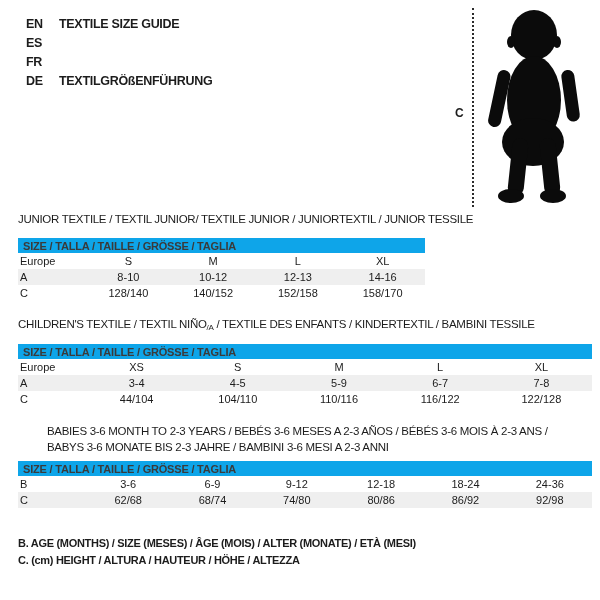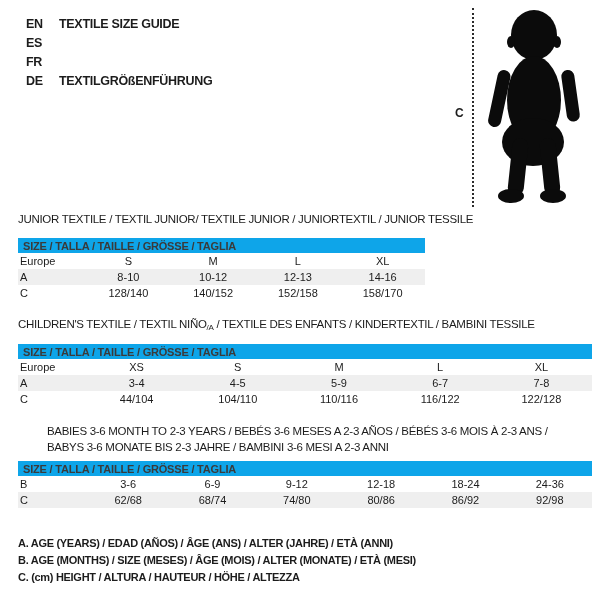--- a/index.html
+++ b/index.html
@@ -192,16 +192,15 @@
       <td>68/74</td>
       <td>74/80</td>
       <td>80/86</td>
       <td>86/92</td>
       <td>92/98</td>
     </tr>
   </tbody>
 </table>
 
 <div class="abs notes">
-  <div>A. AGE (YEARS) / EDAD (AÑOS) / ÂGE (ANS) / ALTER (JAHRE) / ETÀ (ANNI)</div>
   <div>B. AGE (MONTHS) / SIZE (MESES) / ÂGE (MOIS) / ALTER (MONATE) / ETÀ (MESI)</div>
   <div>C. (cm) HEIGHT / ALTURA / HAUTEUR / HÖHE / ALTEZZA</div>
 </div>
 
 </body></html>

